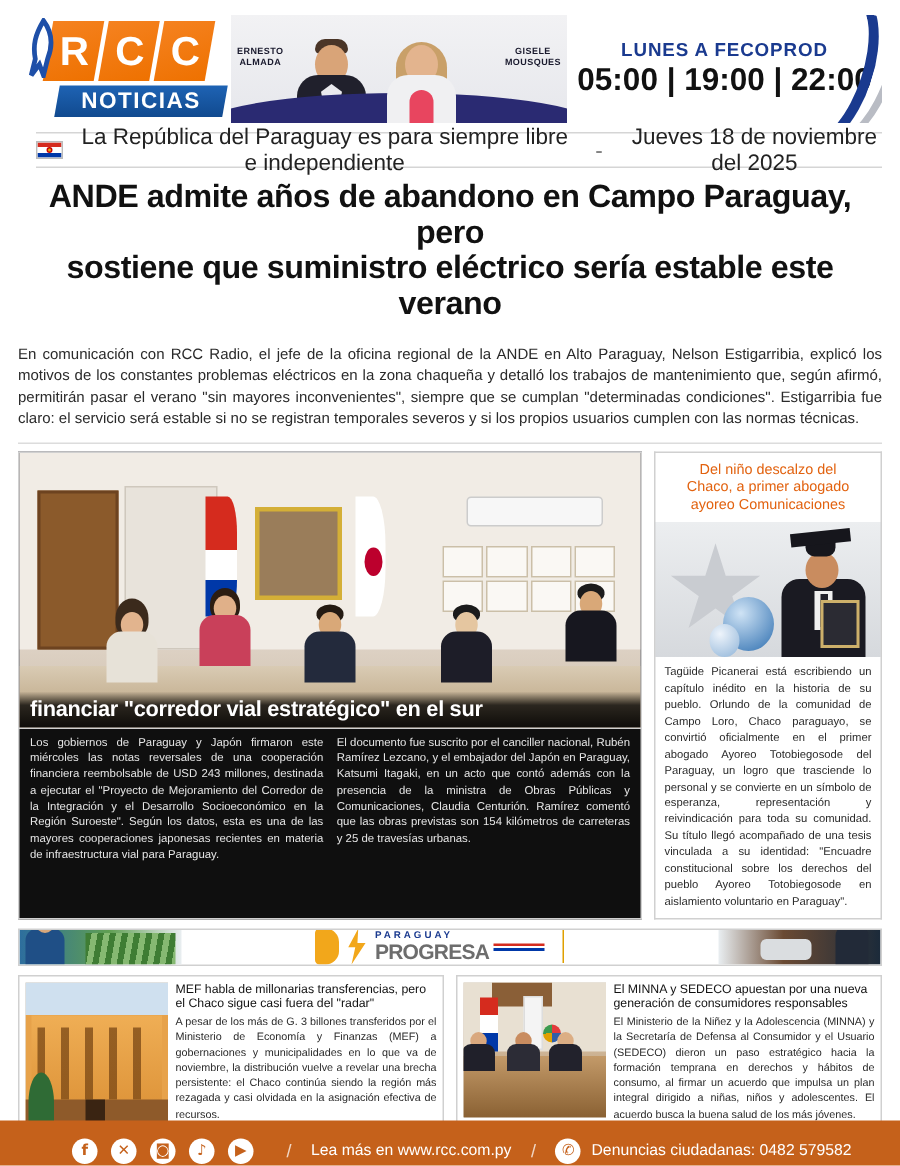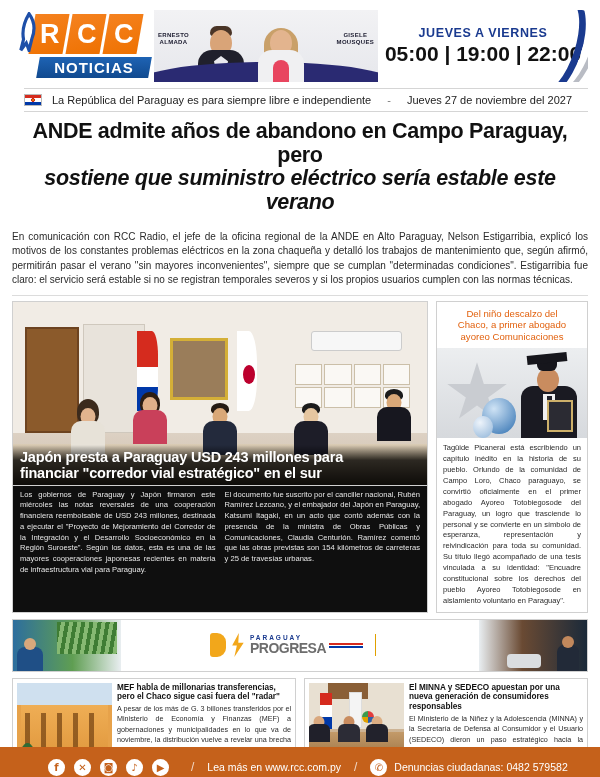--- a/index.html
+++ b/index.html
@@ -136,41 +136,41 @@
     border-bottom-color: transparent; transform: rotate(20deg);
   }
 
   
   .datebar {
     margin: 6px 12px 0 24px;
     border-top: 1px solid #d5d5d5;
     border-bottom: 1px solid #d5d5d5;
     height: 24px;
     display: flex; align-items: center;
-    font-size: 11px; color: #222;
+    font-size: 15px; color: #222; text-align: center;
   }
   .flag {
     width: 18px; height: 12px; margin-right: 10px;
     border: 1px solid #bbb; position: relative; overflow:hidden;
     flex: 0 0 18px;
   }
   .flag .r { position:absolute; left:0; right:0; top:0; height:33.3%; background:#d52b1e; }
   .flag .w { position:absolute; left:0; right:0; top:33.3%; height:33.4%; background:#fff; }
   .flag .b { position:absolute; left:0; right:0; bottom:0; height:33.3%; background:#0038a8; }
   .flag .s { position:absolute; left:50%; top:50%; transform:translate(-50%,-50%); width:4px;height:4px;
              border-radius:50%; background:#e0a800; border:.5px solid #c00;}
   .date-sep { margin: 0 16px; color: #777; }
 
   
   .lead { margin: 8px 12px 0 12px; }
   .lead h1 {
     font-size: 21.5px; line-height: 1.1; font-weight: bold;
     color: #111; text-align: center; letter-spacing: -0.3px;
   }
-  .lead h1 .l2 { display:block;font-style:italic; }
+  .lead h1 .l2 { display:block; }
   .lead p {
     margin-top: 15px;
     font-size: 10px; line-height: 1.45; color: #2a2a2a;
     text-align: justify;
   }
 
   .hr-light { margin: 7px 12px 0 12px; border-top: 1px solid #dcdcdc; }
 
   
   .mid {
@@ -263,21 +263,21 @@
   .side-body {
     border: 1px solid #d0d0d0; border-top: none;
     background:#fff; padding: 5px 6px 5px 6px;
     font-size: 7.5px; line-height: 1.45; color:#2a2a2a; text-align: justify;
     flex: 1 1 auto;
   }
 
   
   .banner {
     margin: 6px 12px 0 12px;
-    height: 53px;
+    height: 25px;
     border: 1px solid #d0d0d0;
     background: #ffffff;
     display: flex; align-items: center;
     position: relative; overflow: hidden;
   }
   .banner .bimg-l { width: 108px; height:100%; background: linear-gradient(90deg,#2d6e9e,#5f9e52 55%, #e9eef1); position:relative; overflow:hidden;}
   .banner .bimg-l .t1 { position:absolute; left:4px; bottom:0; width:26px;height:24px;background:#1f4f86;border-radius:8px 8px 0 0;}
   .banner .bimg-l .t1:after{content:"";position:absolute;left:7px;top:-9px;width:12px;height:12px;border-radius:50%;background:#d8a87c;}
   .banner .bimg-l .rows { position:absolute; left:44px; top:2px; width:60px; height:32px;
     background: repeating-linear-gradient(100deg,#3f7d34 0 4px,#86b972 4px 8px); }
@@ -299,21 +299,21 @@
   .bdivider { width:1px; height:22px; background:#e0a000; }
   .bjueves { color:#ef7d12; font-weight:bold; font-size:13px; letter-spacing:-.3px;}
   .bhora { color:#111; font-weight:bold; font-size:15px; margin-left:5px;}
 
   
   .bottom {
     margin: 6px 12px 0 12px;
     display: flex; gap: 8px; height: 115px;
   }
   .bstory { flex: 1 1 50%; border: 1px solid #d0d0d0; background:#fff; padding: 4px; }
-  .bstory h4 { font-size: 8.2px; font-weight: bold; color:#111; line-height:1.2; margin-bottom: 2px;}
+  .bstory h4 { font-size: 8.2px; font-weight: normal; color:#111; line-height:1.2; margin-bottom: 2px;}
   .bstory.right-b h4 { }
   .bwrap { display: flex; gap: 5px; }
   .bthumb { width: 95px; flex: 0 0 95px; height: 90px; position: relative; overflow: hidden; background:#cfc6b8; }
   .bstory p { font-size: 7.2px; line-height: 1.42; text-align: justify; color:#2a2a2a; }
   .bstory.left-b .bwrap { align-items: flex-start; }
   .bstory.left-b .bthumb { height: 100px; }
 
   
   .bld { position:absolute; inset:0; background: linear-gradient(180deg,#cfe0ef 0%, #cfe0ef 22%, #e7a24a 22%); }
   .bld .b1 { position:absolute; left:4%; top:22%; right:4%; bottom:0; background: linear-gradient(180deg,#efae55,#d98d32); }
@@ -442,39 +442,39 @@
         <div class="shirt"></div>
       </div>
       <div class="anchor-name right">
         <div>GISELE</div>
         <div>MOUSQUES</div>
       </div>
       <div class="swoosh"></div>
     </div>
 
     <div class="times-block">
-      <div class="days">JUEVES A VIERNES</div>
+      <div class="days">LUNES A FECOPROD</div>
       <div class="times">05:00 | 19:00 | 22:00</div>
       <div class="corner-swoosh">
           <i></i>
           <b></b>
         </div>
     </div>
   </div>
 
   <div class="datebar">
     <div class="flag">
       <div class="r"></div>
         <div class="w"></div>
         <div class="b"></div>
         <div class="s"></div>
     </div>
     <div>La República del Paraguay es para siempre libre e independiente</div>
     <div class="date-sep">-</div>
-    <div>Jueves 27 de noviembre del 2027</div>
+    <div>Jueves 18 de noviembre del 2025</div>
   </div>
 
   <div class="lead">
     <h1>
       <span>ANDE admite años de abandono en Campo Paraguay, pero</span>
       <span class="l2">sostiene que suministro eléctrico sería estable este verano</span>
     </h1>
     <p>En comunicación con RCC Radio, el jefe de la oficina regional de la ANDE en Alto Paraguay, Nelson Estigarribia, explicó los motivos de los constantes problemas eléctricos en la zona chaqueña y detalló los trabajos de mantenimiento que, según afirmó, permitirán pasar el verano "sin mayores inconvenientes", siempre que se cumplan "determinadas condiciones". Estigarribia fue claro: el servicio será estable si no se registran temporales severos y si los propios usuarios cumplen con las normas técnicas.</p>
   </div>
   <div class="hr-light"></div>
@@ -523,21 +523,20 @@
               <div class="b"></div>
             </div>
           <div class="fig f5">
               <div class="hr2"></div>
               <div class="h"></div>
               <div class="b"></div>
             </div>
         </div>
         <div class="photo-caption">
           <h2>
-            <span>Japón presta a Paraguay USD 243 millones para</span>
             <span style="display:block">financiar "corredor vial estratégico" en el sur</span>
           </h2>
         </div>
       </div>
       <div class="dark-body">
         <div class="col">Los gobiernos de Paraguay y Japón firmaron este miércoles las notas reversales de una cooperación financiera reembolsable de USD 243 millones, destinada a ejecutar el "Proyecto de Mejoramiento del Corredor de la Integración y el Desarrollo Socioeconómico en la Región Suroeste". Según los datos, esta es una de las mayores cooperaciones japonesas recientes en materia de infraestructura vial para Paraguay.</div>
         <div class="col">El documento fue suscrito por el canciller nacional, Rubén Ramírez Lezcano, y el embajador del Japón en Paraguay, Katsumi Itagaki, en un acto que contó además con la presencia de la ministra de Obras Públicas y Comunicaciones, Claudia Centurión. Ramírez comentó que las obras previstas son 154 kilómetros de carreteras y 25 de travesías urbanas.</div>
       </div>
     </div>
 

